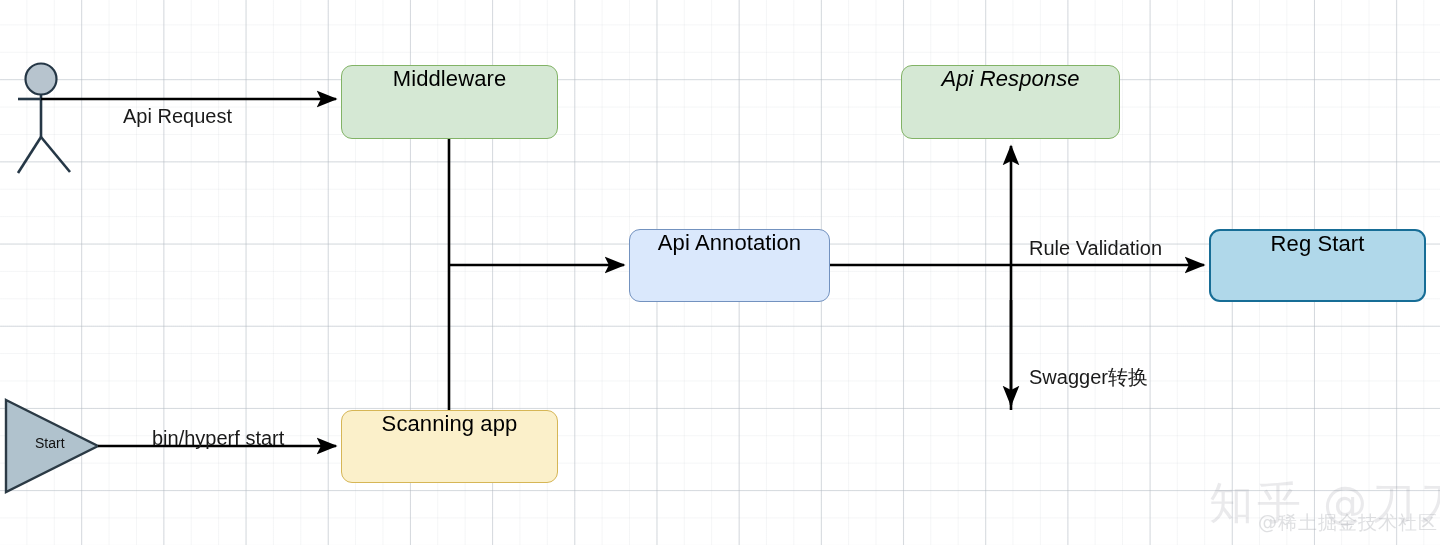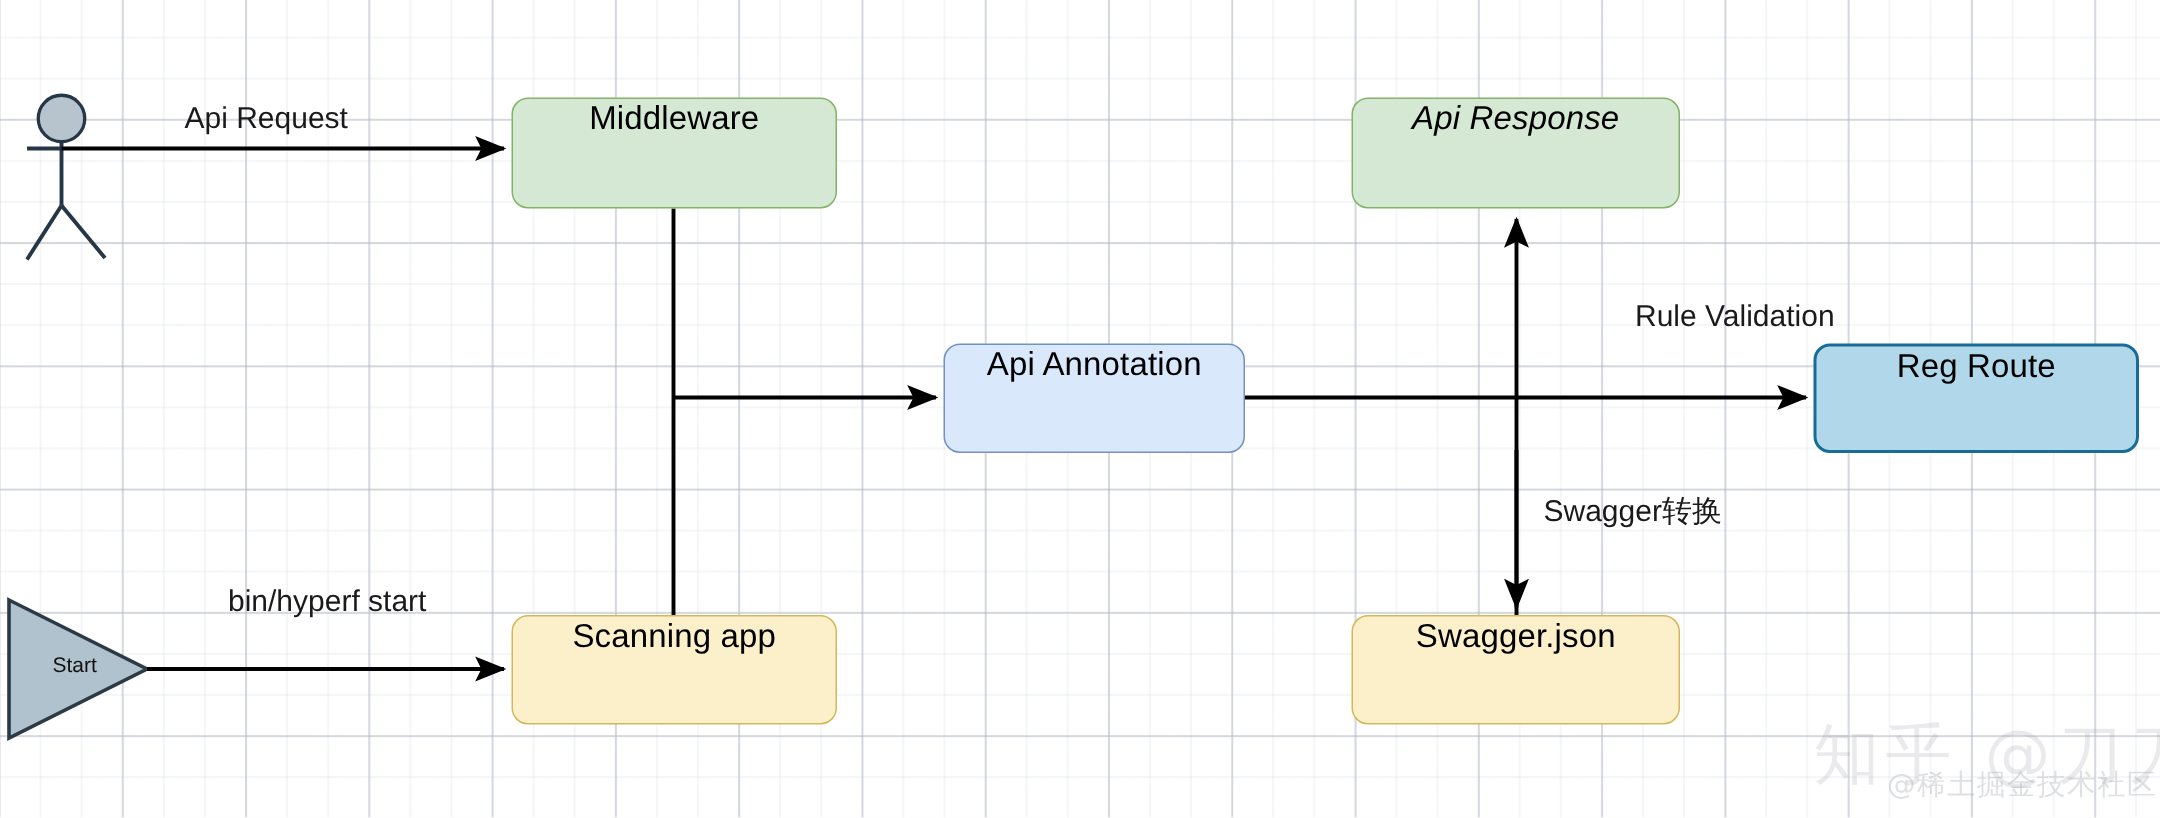--- a/index.html
+++ b/index.html
@@ -62,20 +62,21 @@
   .node-yellow {
     background: #fbf0ca;
     border: 1.6px solid #d6b656;
   }
   .edge-label {
     position: absolute;
     font-size: 20px;
     color: #1a1a1a;
     white-space: nowrap;
     background: transparent;
+    margin-top: 37px;
   }
   .start-label {
     position: absolute;
     font-size: 14px;
     color: #111111;
     white-space: nowrap;
   }
   .watermark-main {
     position: absolute;
     font-size: 44px;
@@ -138,37 +139,34 @@
 
   <div class="node-box node-green" style="left:901px; top:65px; width:219px; height:74px;font-style:italic;">
     <span>Api Response</span>
   </div>
 
   <div class="node-box node-blue" style="left:629px; top:229px; width:201px; height:73px;">
     <span>Api Annotation</span>
   </div>
 
   <div class="node-box node-cyan" style="left:1209px; top:229px; width:217px; height:73px;">
-    <span>Reg Route</span>
+    <span>Reg Start</span>
   </div>
 
   <div class="node-box node-yellow" style="left:341px; top:410px; width:217px; height:73px;">
     <span>Scanning app</span>
   </div>
 
-  <div class="node-box node-yellow" style="left:901px; top:410px; width:219px; height:73px;">
-    <span>Swagger.json</span>
-  </div>
 
   <div class="start-label" style="left:35px; top:435px;">Start</div>
 
   <div class="edge-label" style="left:123px; top:68px;">Api Request</div>
 
   <div class="edge-label" style="left:152px; top:390px;">bin/hyperf start</div>
 
-  <div class="edge-label" style="left:1090px; top:200px;">Rule Validation</div>
+  <div class="edge-label" style="left:1029px; top:200px;">Rule Validation</div>
 
   <div class="edge-label" style="left:1029px; top:327px;">Swagger转换</div>
 
   <div class="watermark-main" style="left:1163px; top:474px;margin-left:46px;">知乎 @刀刀</div>
   <div class="watermark-sub" style="left:1258px; top:510px;">@稀土掘金技术社区</div>
 
 </div>
 
 </body></html>

